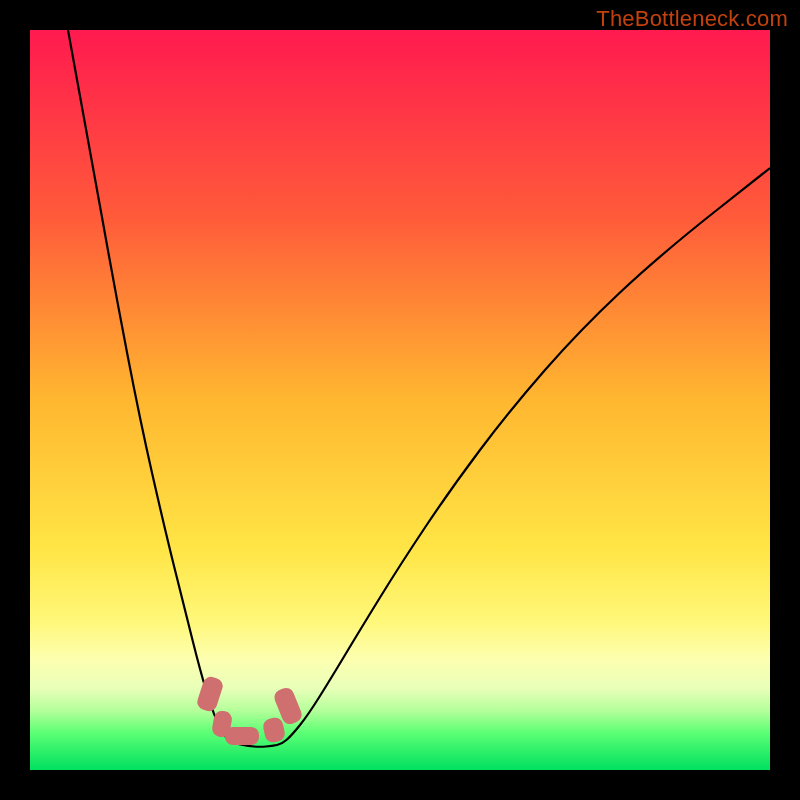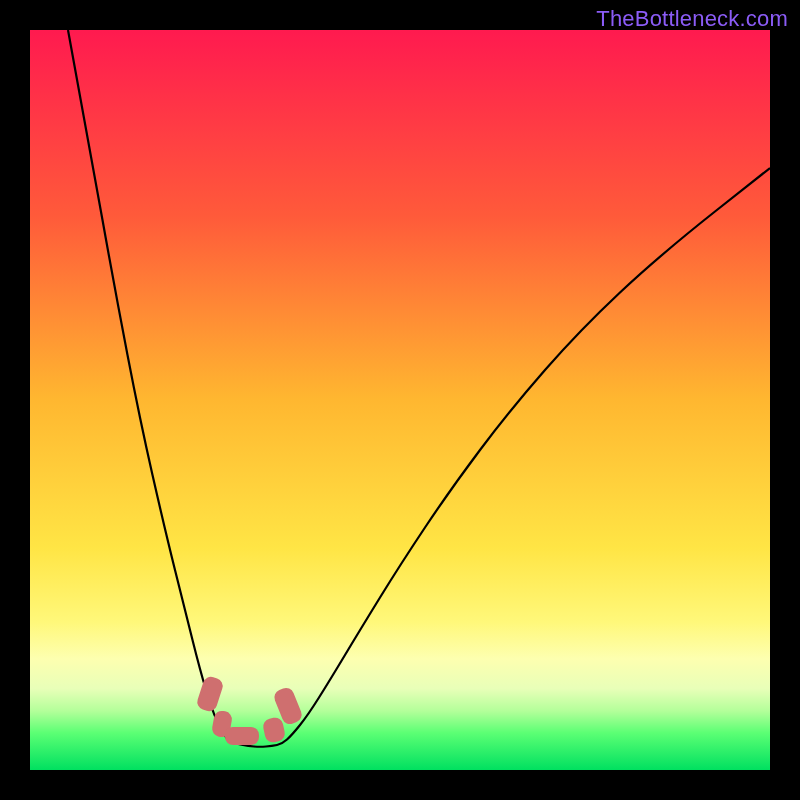--- a/index.html
+++ b/index.html
@@ -31,21 +31,21 @@
     position: absolute;
     top: 0;
     left: 0;
     width: 100%;
     height: 100%;
   }
   .watermark {
     position: absolute;
     top: 6px;
     right: 12px;
-    color: #8b5cf6;
+    color: #c2410c;
     font-size: 22px;
     font-weight: 500;
     letter-spacing: 0.2px;
     user-select: none;
   }
   svg.curve {
     position: absolute;
     top: 0;
     left: 0;
     width: 100%;

